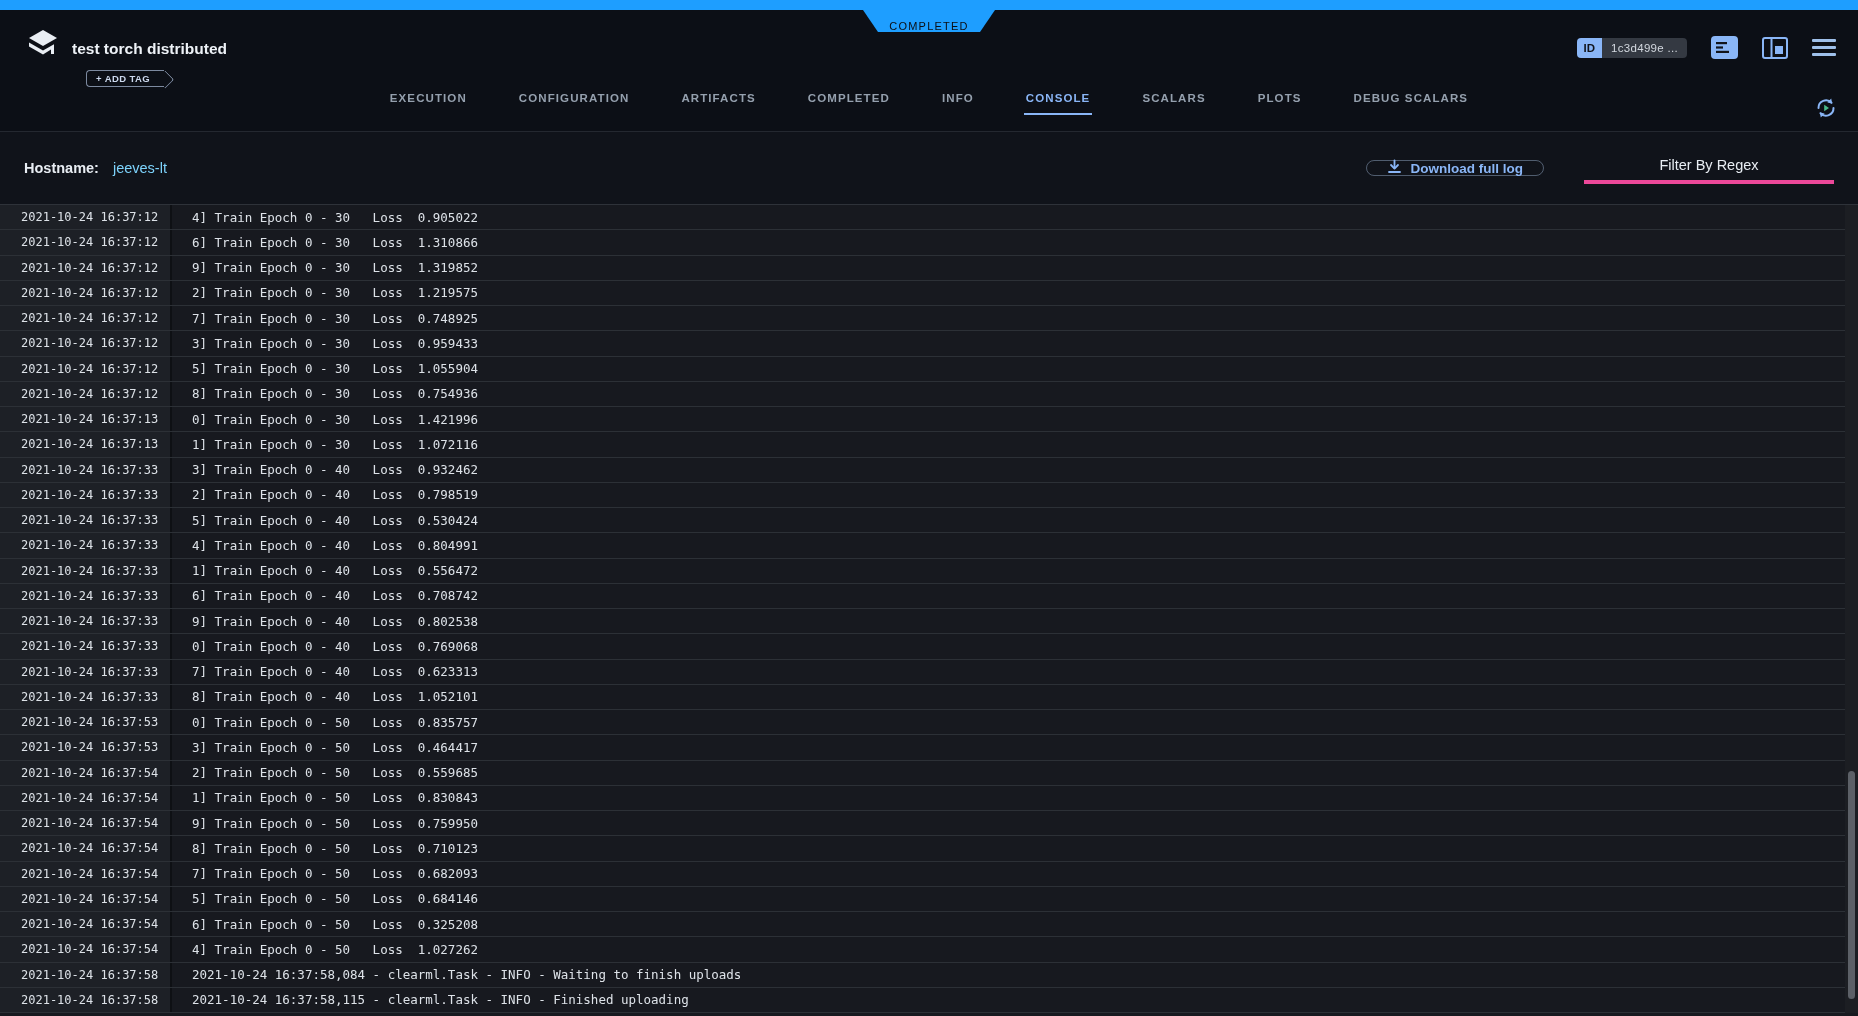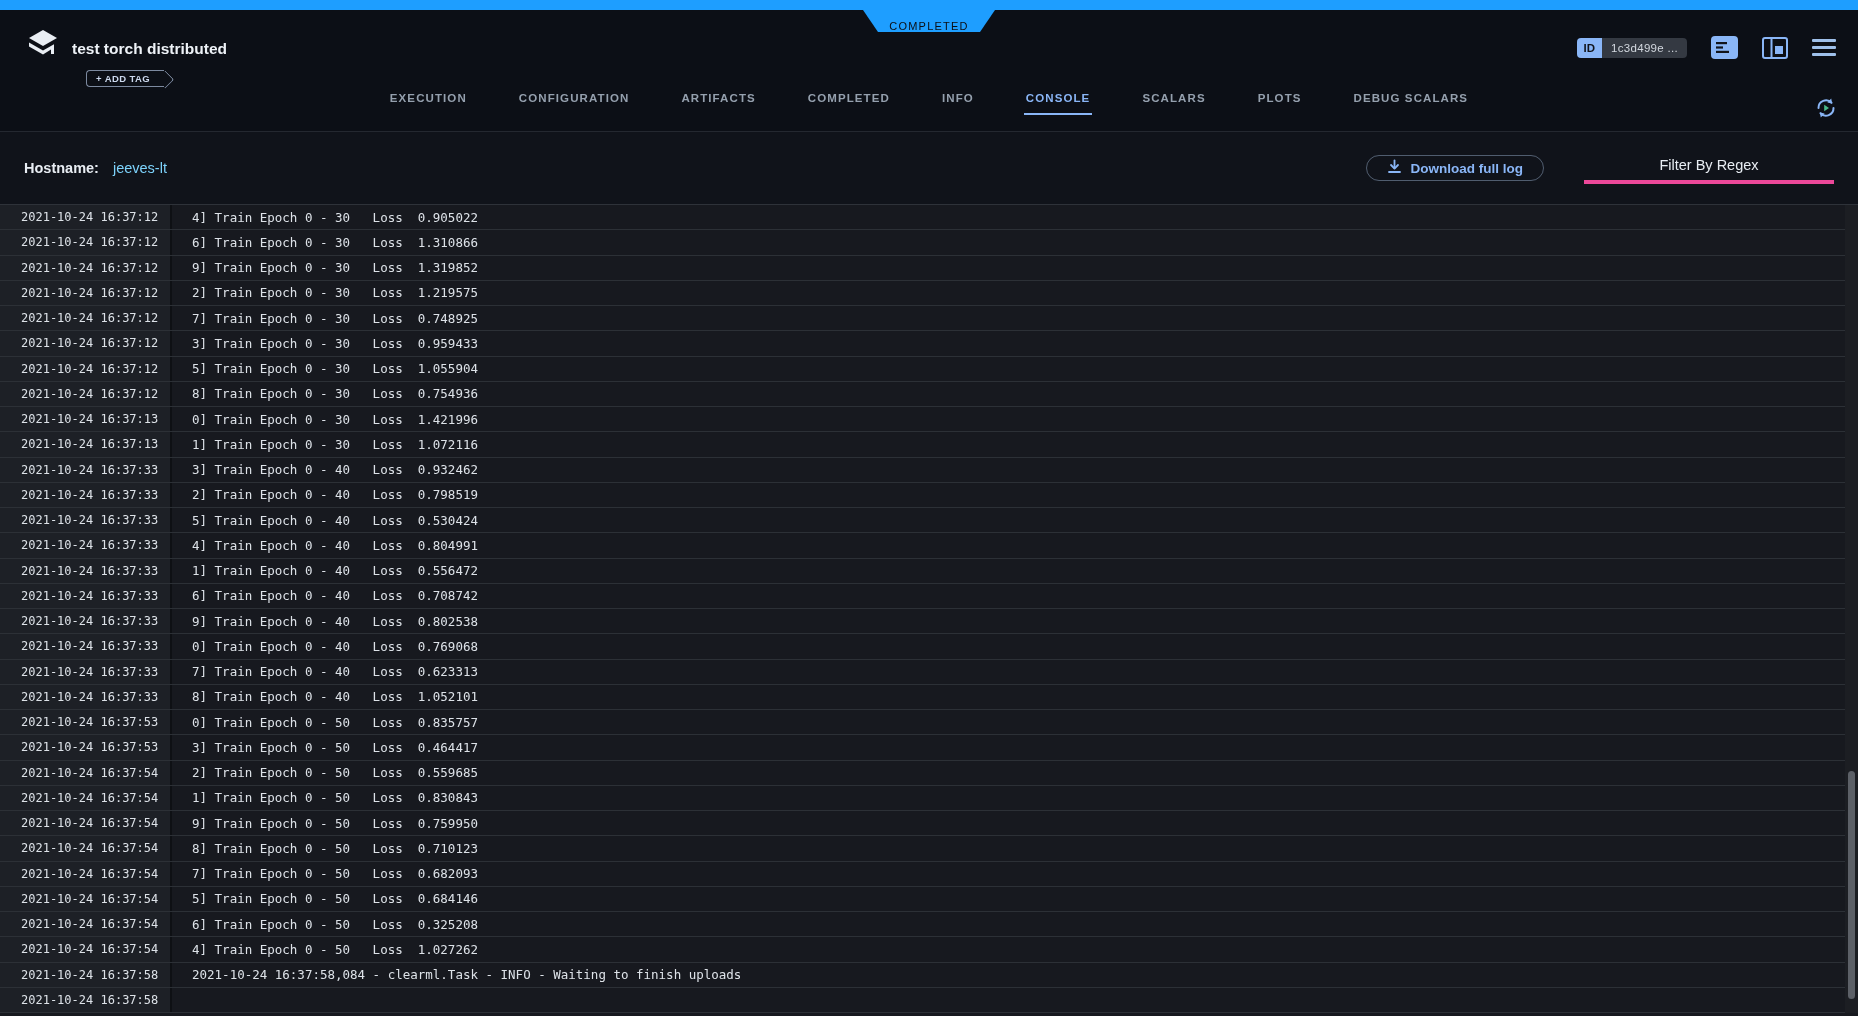--- a/index.html
+++ b/index.html
@@ -41,21 +41,21 @@
   .tab.active { color:#8ab6f7; }
   .tab.active::after { content:""; position:absolute; left:0; right:0; bottom:0; height:2px; background:#8ab6f7; }
   .refresh { position:absolute; right:20px; bottom:7px; cursor:pointer; }
 
   
   .hostbar { height:73px; background:#10131a; display:flex; align-items:center;
              padding:0 24px; border-bottom:1px solid #2e3239; }
   .host-label { font-size:14.5px; font-weight:bold; color:#e8edf3; }
   .host-value { font-size:14.5px; color:#7dd3fc; margin-left:14px; }
   .spacer { flex:1; }
-  .dl-btn { height:26px; border:1px solid rgba(160,185,215,.45); border-radius:17px;
+  .dl-btn { height:16px; border:1px solid rgba(160,185,215,.45); border-radius:17px;
             display:flex; align-items:center; gap:9px; padding:0 20px; cursor:pointer;
             color:#8ab6f7; font-size:13.5px; font-weight:bold; background:transparent; }
   .filter-wrap { margin-left:40px; }
   .filter-input { width:250px; background:transparent; border:none; outline:none;
                   border-bottom:4px solid #ec4899; color:#e8edf3; font-size:14.5px;
                   padding:4px 2px 7px 2px; font-family:"Liberation Sans", sans-serif;text-align:center; }
   .filter-input::placeholder { color:#e8edf3; opacity:1; }
 
   
   .log { position:relative; height:808px; background:#17191f; }
@@ -282,18 +282,19 @@
       <div class="log-row">
         <div class="ts-cell">2021-10-24 16:37:54</div>
         <div class="msg-cell">4] Train Epoch 0 - 50   Loss  1.027262</div>
       </div>
       <div class="log-row">
         <div class="ts-cell">2021-10-24 16:37:58</div>
         <div class="msg-cell">2021-10-24 16:37:58,084 - clearml.Task - INFO - Waiting to finish uploads</div>
       </div>
       <div class="log-row">
         <div class="ts-cell">2021-10-24 16:37:58</div>
+        <div class="msg-cell">2021-10-24 16:37:58,115 - clearml.Task - INFO - Finished uploading</div>
       </div>
     </div>
   <div class="scroll-track">
     <div class="scroll-thumb"></div>
   </div>
 </div>
 
 </body></html>

